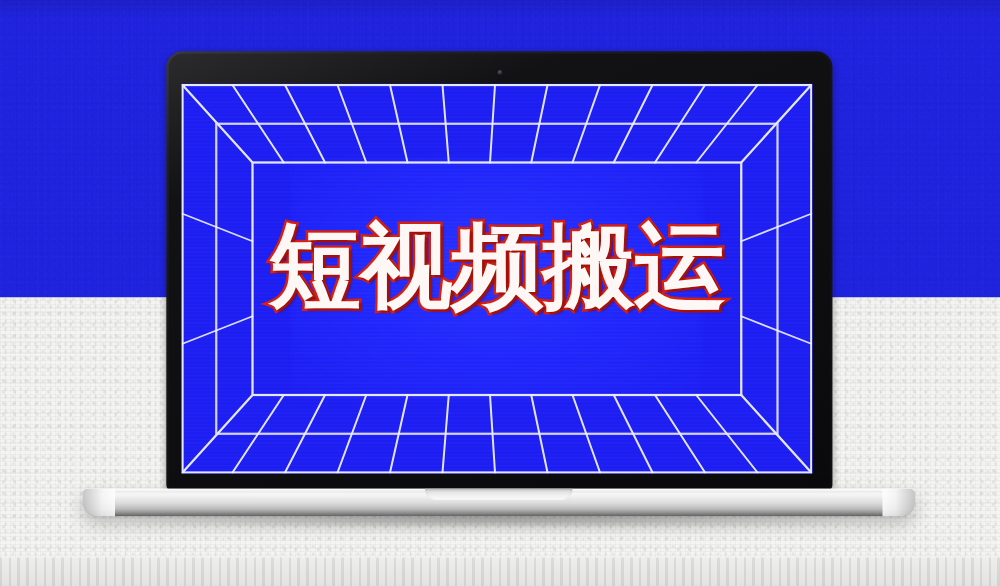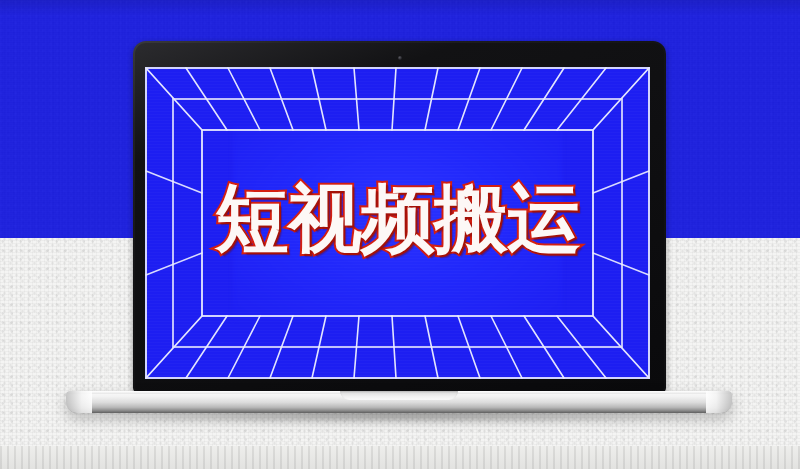--- a/index.html
+++ b/index.html
@@ -94,21 +94,21 @@
     background:radial-gradient(ellipse at 50% 45%, #2b33ff 0%, #2128fb 45%, #1d1ef2 100%);
     filter:blur(2px);
   }
 
   
   .headline{
     position:absolute;left:0;right:0;top:0;bottom:0;
     display:flex;align-items:center;justify-content:center;
   }
   .headline-text{
-    font-family:Liberation Sans, sans-serif;
+    font-family:Liberation Mono, monospace;
     font-weight:700;
     font-size:74px;
     line-height:1;
     letter-spacing:-1px;
     color:#fdf8f6;
     white-space:nowrap;
     transform:translateY(-4px);
     -webkit-text-stroke:4px #d41f12;
     paint-order:stroke fill;
     text-shadow:

